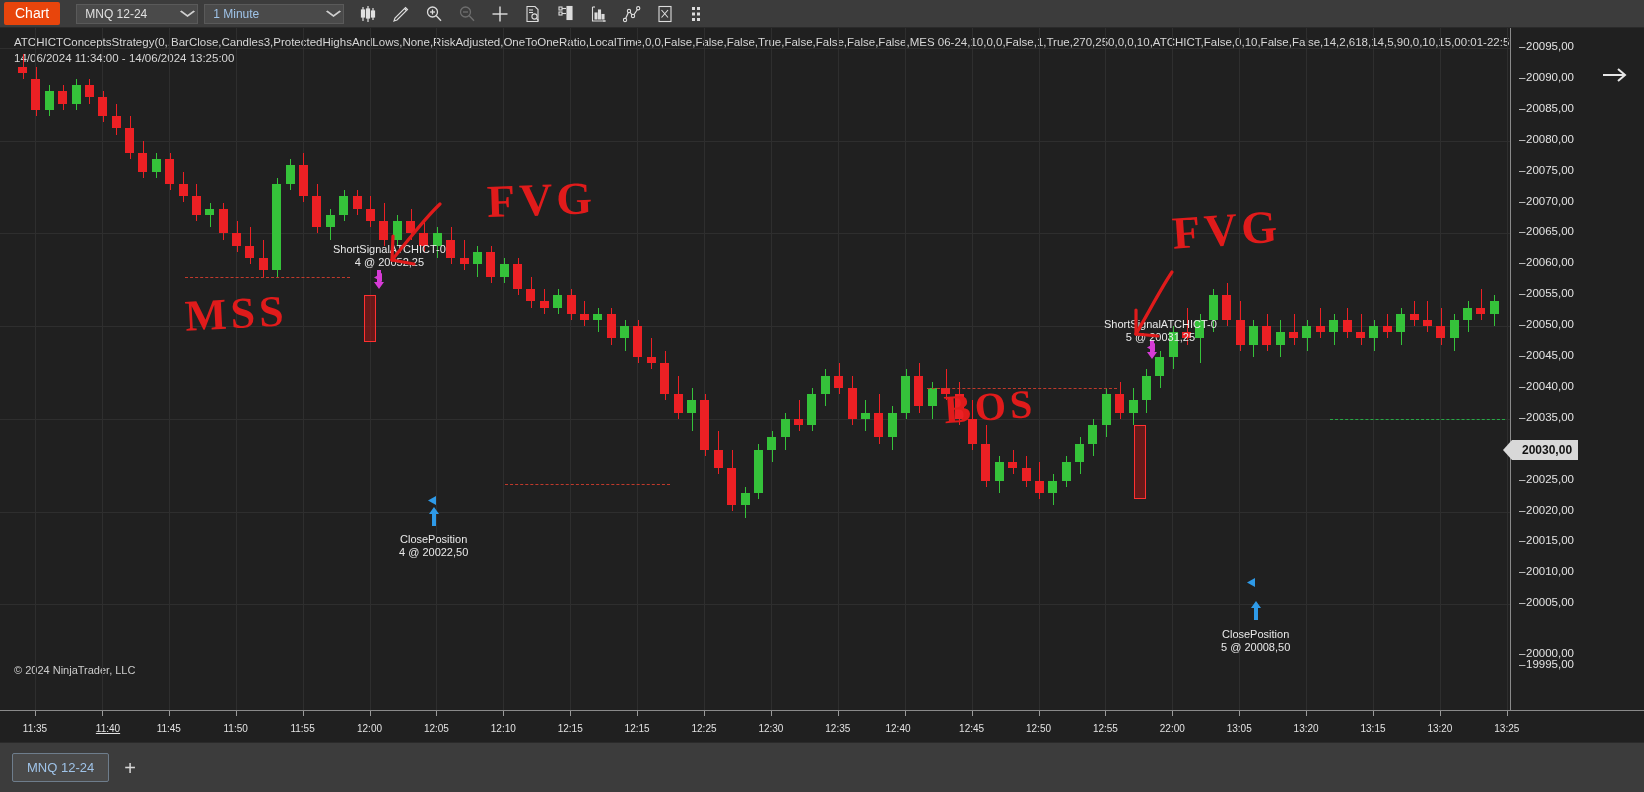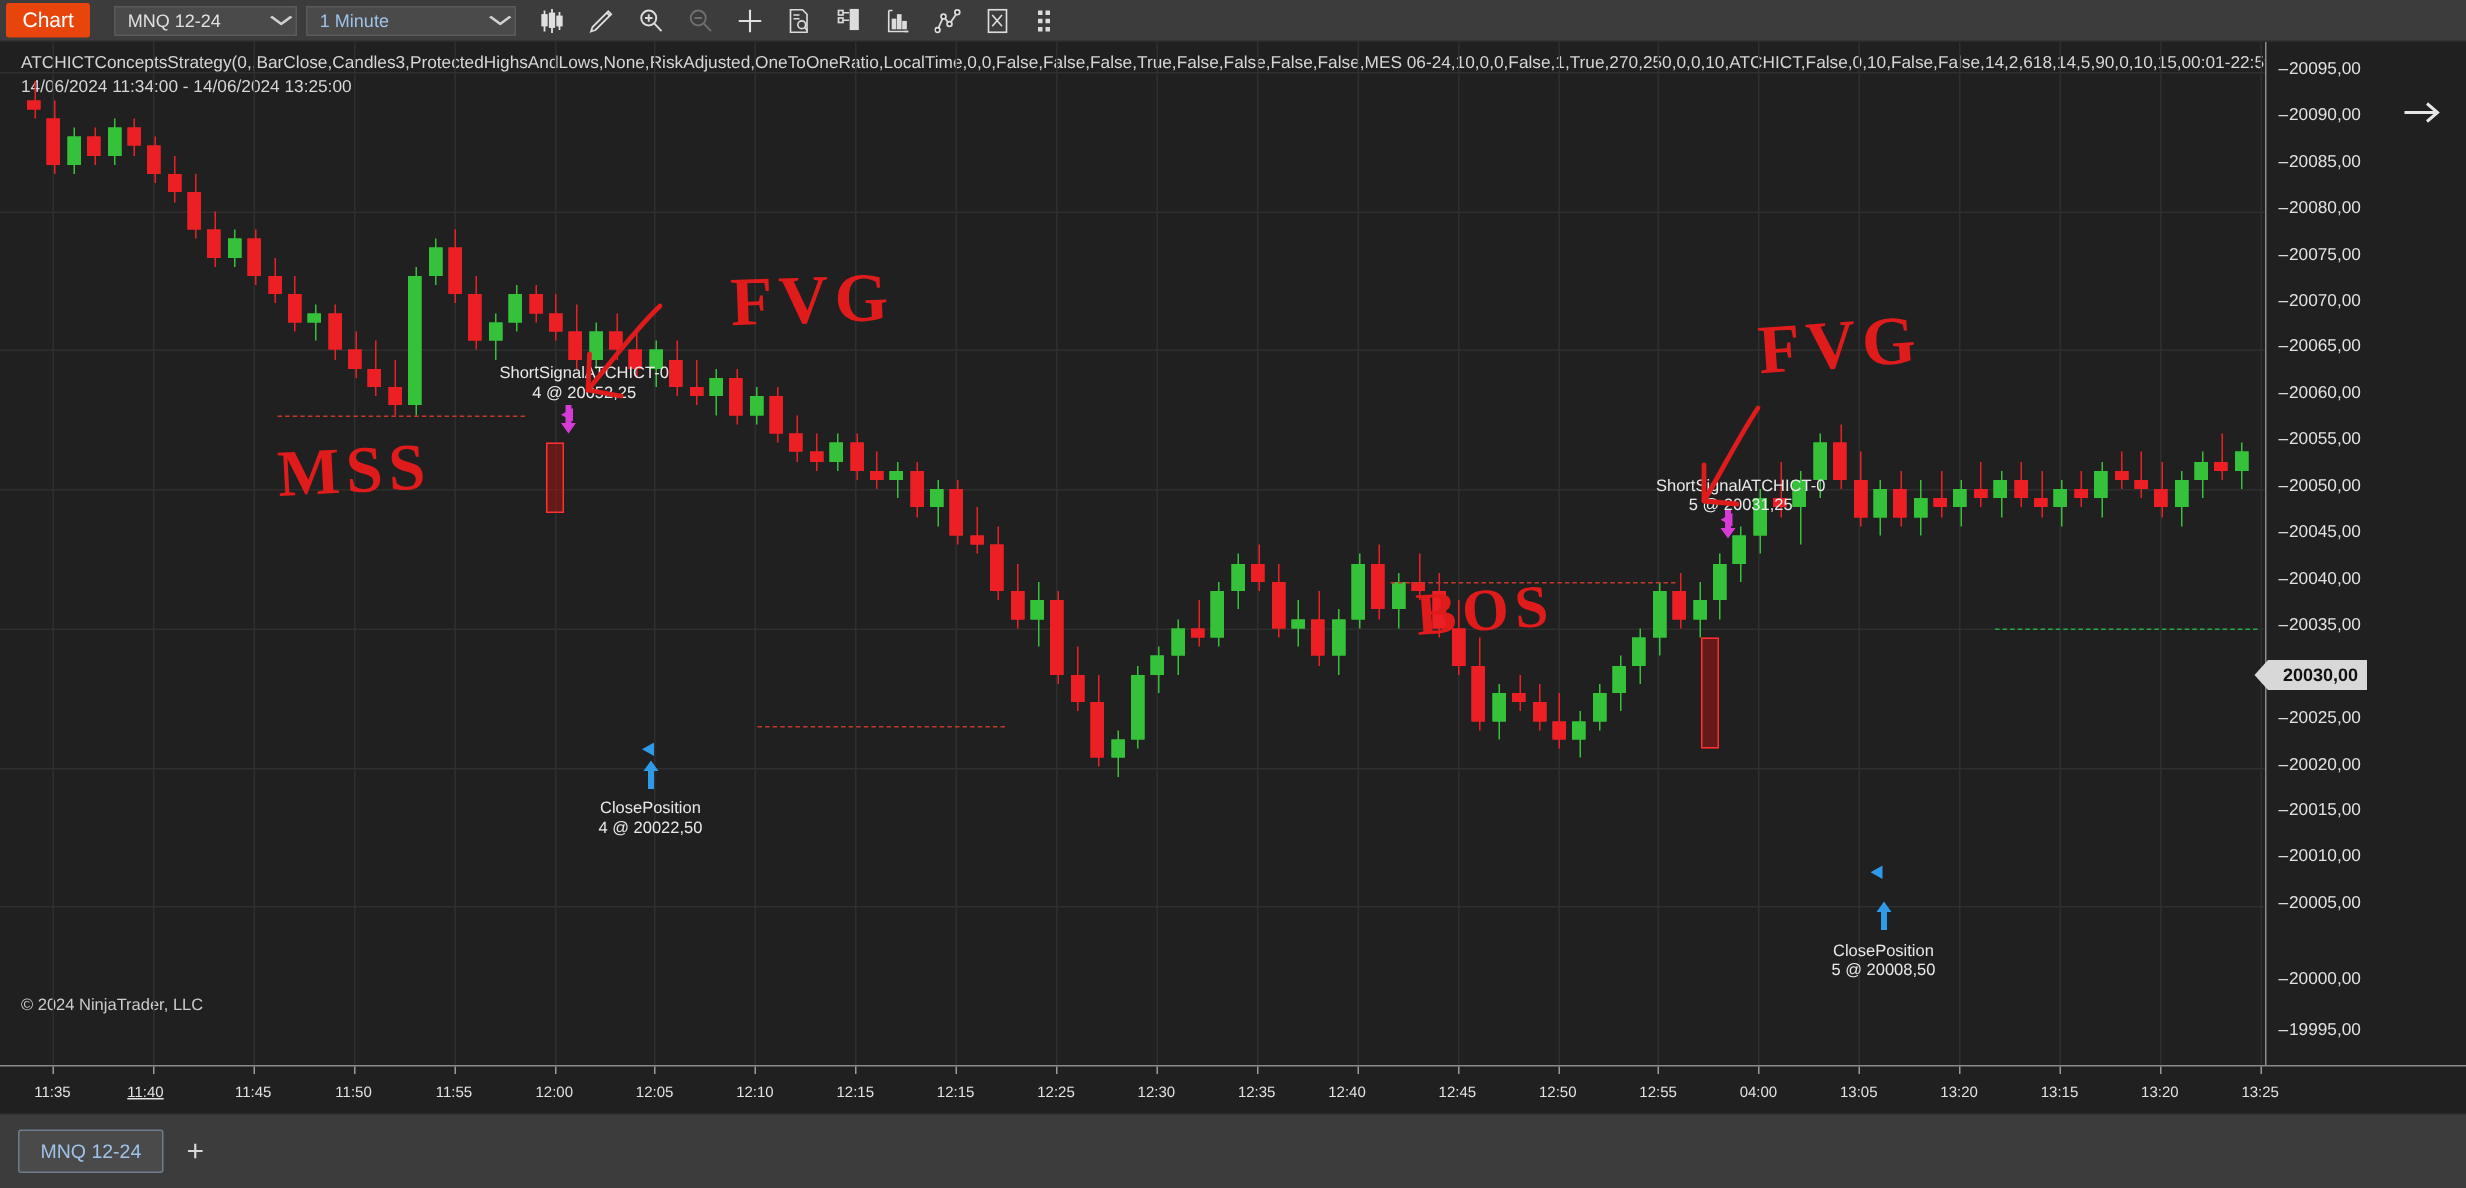--- a/index.html
+++ b/index.html
@@ -629,33 +629,33 @@
         <div class="price-tick" style="top: 321px;"><span class="dash">–</span>20045,00</div>
         <div class="price-tick" style="top: 351.9px;"><span class="dash">–</span>20040,00</div>
         <div class="price-tick" style="top: 382.8px;"><span class="dash">–</span>20035,00</div>
         <div class="price-tick" style="top: 413.7px;"><span class="dash">–</span>20030,00</div>
         <div class="price-tick" style="top: 444.6px;"><span class="dash">–</span>20025,00</div>
         <div class="price-tick" style="top: 475.5px;"><span class="dash">–</span>20020,00</div>
         <div class="price-tick" style="top: 506.4px;"><span class="dash">–</span>20015,00</div>
         <div class="price-tick" style="top: 537.3px;"><span class="dash">–</span>20010,00</div>
         <div class="price-tick" style="top: 568.2px;"><span class="dash">–</span>20005,00</div>
         <div class="price-tick" style="top: 619px;"><span class="dash">–</span>20000,00</div>
-        <div class="price-tick" style="top: 630px; margin-top: 23px;"><span class="dash">–</span>19995,00</div>
+        <div class="price-tick" style="top: 630px;"><span class="dash">–</span>19995,00</div>
         <div class="price-marker" style="top: 411.7px;">
           <div class="point"></div>
           <div class="flag">20030,00</div>
         </div>
       </div>
 
   </div>
 
   <div class="time-axis" id="time-axis">
       <div class="time-label" style="left: 35px;">11:35</div>
       <div class="time-tickmark" style="left: 35px;"></div>
-      <div class="time-label" style="left: 97px; text-decoration: underline;">11:40</div>
+      <div class="time-label" style="left: 108px; text-decoration: underline;">11:40</div>
       <div class="time-tickmark" style="left: 101.9px;"></div>
       <div class="time-label" style="left: 168.8px;">11:45</div>
       <div class="time-tickmark" style="left: 168.8px;"></div>
       <div class="time-label" style="left: 235.7px;">11:50</div>
       <div class="time-tickmark" style="left: 235.7px;"></div>
       <div class="time-label" style="left: 302.6px;">11:55</div>
       <div class="time-tickmark" style="left: 302.6px;"></div>
       <div class="time-label" style="left: 369.5px;">12:00</div>
       <div class="time-tickmark" style="left: 369.5px;"></div>
       <div class="time-label" style="left: 436.4px;">12:05</div>
@@ -673,21 +673,21 @@
       <div class="time-label" style="left: 837.8px;">12:35</div>
       <div class="time-tickmark" style="left: 837.8px;"></div>
       <div class="time-label" style="left: 898px;">12:40</div>
       <div class="time-tickmark" style="left: 904.7px;"></div>
       <div class="time-label" style="left: 971.6px;">12:45</div>
       <div class="time-tickmark" style="left: 971.6px;"></div>
       <div class="time-label" style="left: 1038.5px;">12:50</div>
       <div class="time-tickmark" style="left: 1038.5px;"></div>
       <div class="time-label" style="left: 1105.4px;">12:55</div>
       <div class="time-tickmark" style="left: 1105.4px;"></div>
-      <div class="time-label" style="left: 1172.3px;">04:00</div>
+      <div class="time-label" style="left: 1172.3px;">22:00</div>
       <div class="time-tickmark" style="left: 1172.3px;"></div>
       <div class="time-label" style="left: 1239.2px;">13:05</div>
       <div class="time-tickmark" style="left: 1239.2px;"></div>
       <div class="time-label" style="left: 1306.1px;">13:20</div>
       <div class="time-tickmark" style="left: 1306.1px;"></div>
       <div class="time-label" style="left: 1373px;">13:15</div>
       <div class="time-tickmark" style="left: 1373px;"></div>
       <div class="time-label" style="left: 1439.9px;">13:20</div>
       <div class="time-tickmark" style="left: 1439.9px;"></div>
       <div class="time-label" style="left: 1506.8px;">13:25</div>

